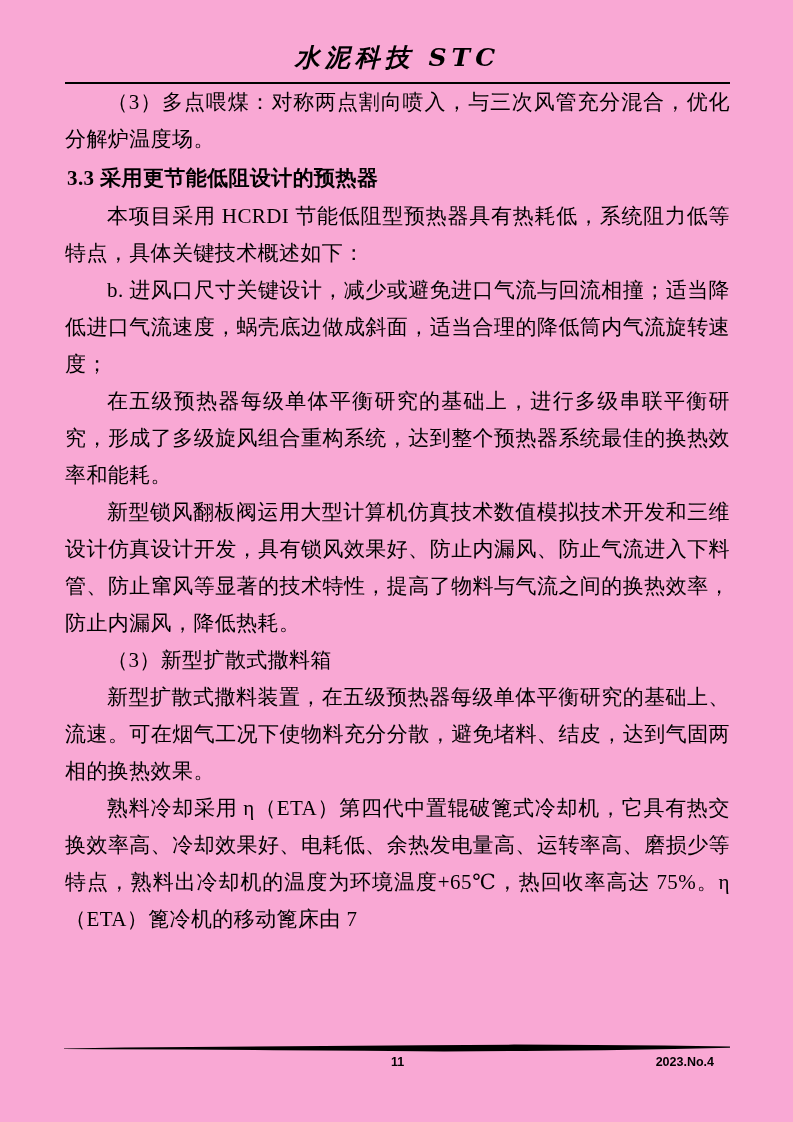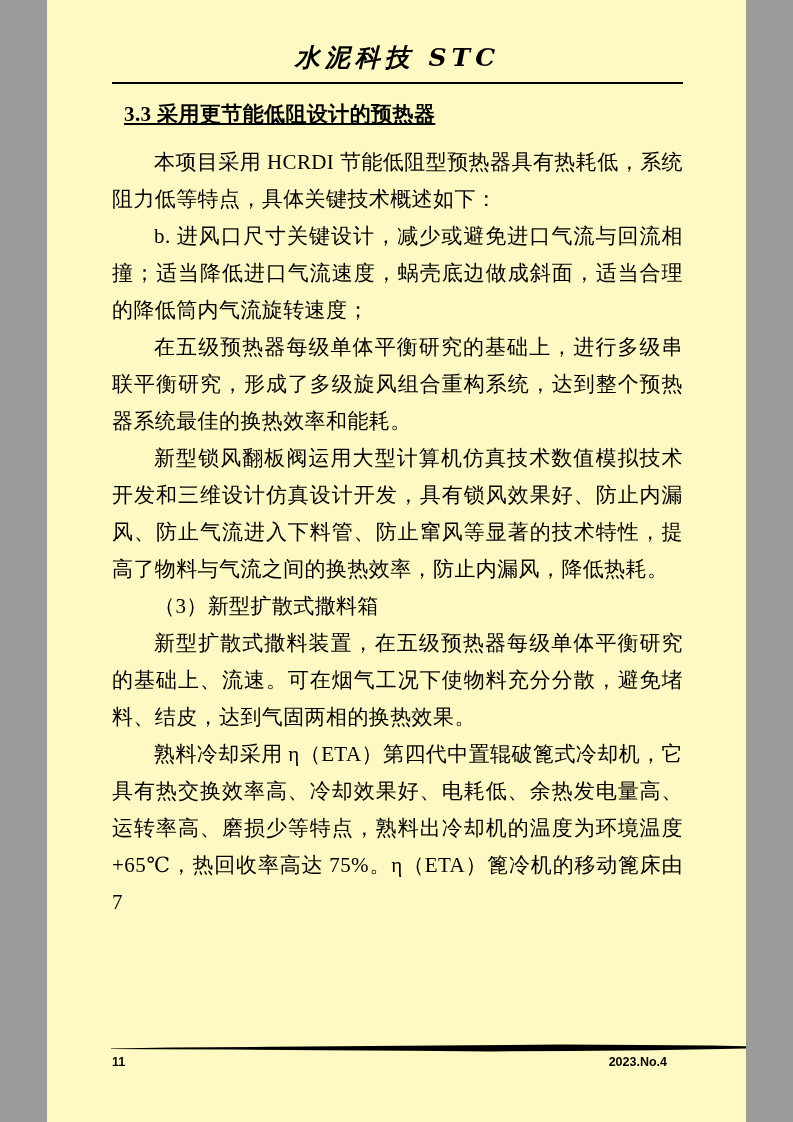--- a/index.html
+++ b/index.html
@@ -2,24 +2,24 @@
 <html lang="zh"><head>
 <meta charset="utf-8">
 <style>
   html, body {
     margin: 0;
     padding: 0;
     background: #9c9c9c;
   }
   .page {
     position: relative;
-    width: 699px;
+    width: 793px;
     height: 1122px;
     margin: 0 auto;
-    background: #fef9c3;
+    background: #f9a8d4;
     color: #000000;
     font-family: "Liberation Serif", "DejaVu Serif", serif;
     overflow: hidden;
     box-sizing: border-box;
   }
   .header {
     padding-top: 44px;
     margin: 0 63px 0 65px;
     border-bottom: 2px solid #000000;
     padding-bottom: 10px;
@@ -39,28 +39,27 @@
     font-size: 21px;
     line-height: 37px;
   }
   .para {
     margin: 0;
     text-align: justify;
     text-indent: 2em;
     letter-spacing: 0.4px;
   }
   .heading {
-    margin: 12px;
+    margin: 2px;
     text-align: left;
     text-indent: 0;
     font-weight: bold;
     font-size: 21px;
     line-height: 36px;
     letter-spacing: 0.4px;
-    text-decoration: underline;
   }
   .footer-bar {
     position: absolute;
     left: 64px;
     top: 1044px;
     width: 666px;
     height: 9px;
     display: block;
   }
   .footer-texts {
@@ -71,38 +70,39 @@
     height: 18px;
     font-family: "Liberation Sans", "DejaVu Sans", sans-serif;
     font-size: 12.5px;
     font-weight: 600;
     line-height: 18px;
   }
   .page-number {
     position: absolute;
     left: 0;
     right: 0;
-    text-align: left;
+    text-align: center;
   }
   .issue-number {
     position: absolute;
     right: 16px;
     top: 0;
   }
 </style>
 </head>
 <body>
 
 <div class="page">
 
   <div class="header">
     <div class="journal-title">水泥科技 STC</div>
   </div>
 
   <div class="content">
+    <p class="para">（3）多点喂煤：对称两点割向喷入，与三次风管充分混合，优化分解炉温度场。</p>
     <p class="heading">3.3 采用更节能低阻设计的预热器</p>
     <p class="para">本项目采用 HCRDI 节能低阻型预热器具有热耗低，系统阻力低等特点，具体关键技术概述如下：</p>
     <p class="para">b. 进风口尺寸关键设计，减少或避免进口气流与回流相撞；适当降低进口气流速度，蜗壳底边做成斜面，适当合理的降低筒内气流旋转速度；</p>
     <p class="para">在五级预热器每级单体平衡研究的基础上，进行多级串联平衡研究，形成了多级旋风组合重构系统，达到整个预热器系统最佳的换热效率和能耗。</p>
     <p class="para">新型锁风翻板阀运用大型计算机仿真技术数值模拟技术开发和三维设计仿真设计开发，具有锁风效果好、防止内漏风、防止气流进入下料管、防止窜风等显著的技术特性，提高了物料与气流之间的换热效率，防止内漏风，降低热耗。</p>
     <p class="para">（3）新型扩散式撒料箱</p>
     <p class="para">新型扩散式撒料装置，在五级预热器每级单体平衡研究的基础上、流速。可在烟气工况下使物料充分分散，避免堵料、结皮，达到气固两相的换热效果。</p>
     <p class="para">熟料冷却采用 η（ETA）第四代中置辊破篦式冷却机，它具有热交换效率高、冷却效果好、电耗低、余热发电量高、运转率高、磨损少等特点，熟料出冷却机的温度为环境温度+65℃，热回收率高达 75%。η（ETA）篦冷机的移动篦床由 7</p>
   </div>
 

